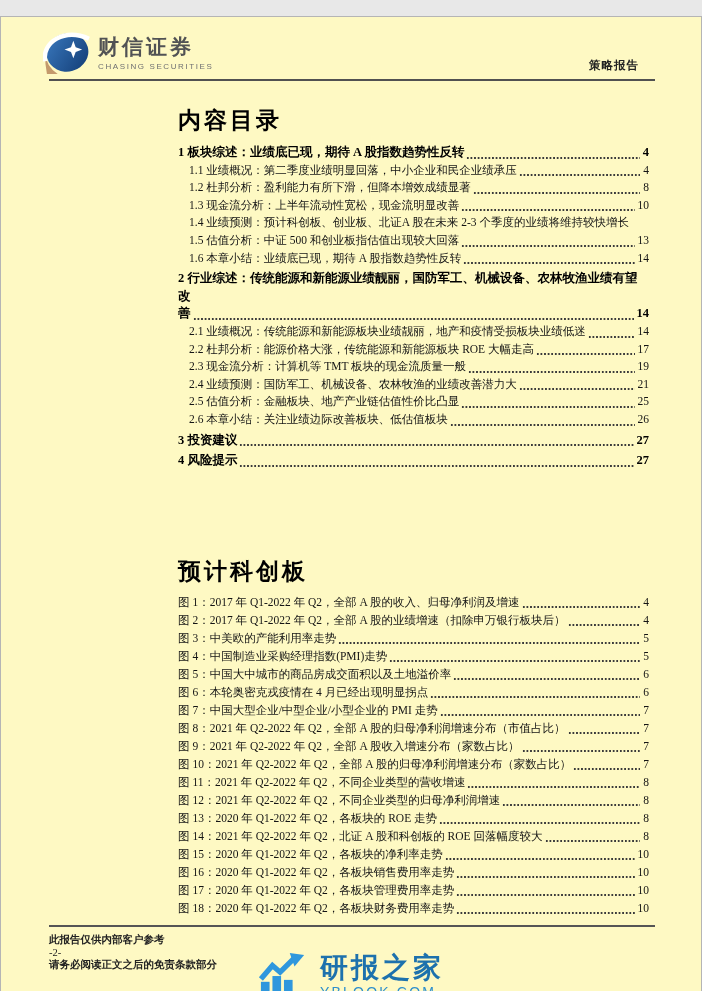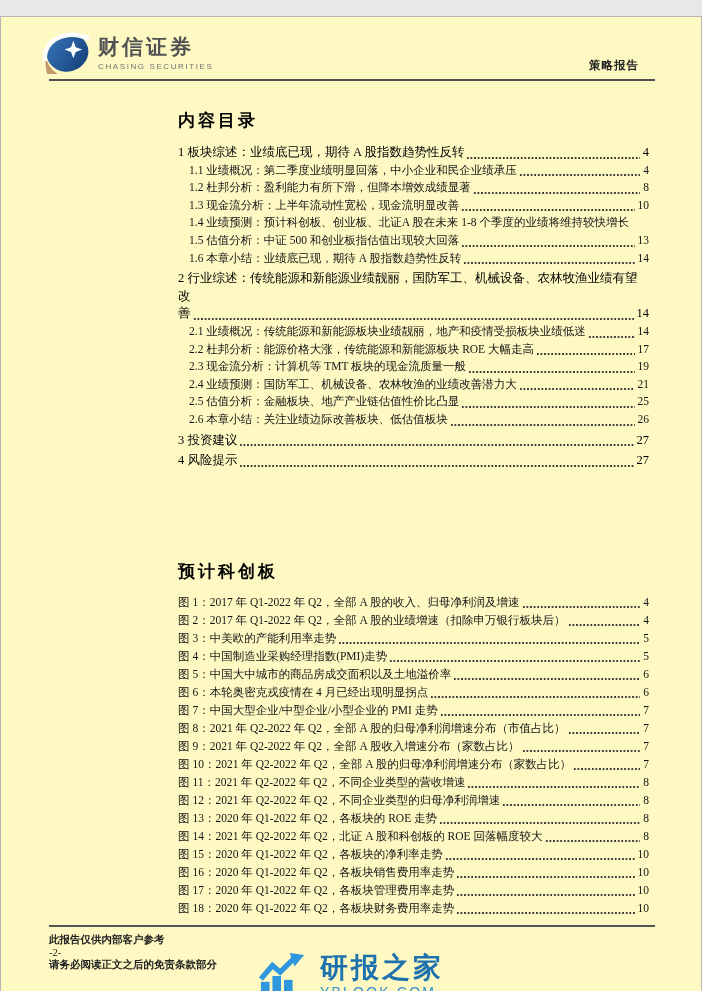--- a/index.html
+++ b/index.html
@@ -21,26 +21,26 @@
   .brand-cn{font-size:21px;font-weight:700;letter-spacing:3px;color:#515254;
             font-family:"Liberation Sans","DejaVu Sans",sans-serif;line-height:24px;}
   .brand-en{font-size:8px;letter-spacing:1.6px;color:#6e6f71;margin-top:3px;
             font-family:"Liberation Sans","DejaVu Sans",sans-serif;}
   .report-type{position:absolute;right:62px;top:41px;font-size:11.5px;font-weight:600;color:#222;letter-spacing:1px;}
   .header-rule{position:absolute;left:48px;top:62px;width:606px;height:2px;background:#515151;}
   
   .toc-section{position:absolute;left:177px;width:471px;}
   #content-toc{top:94px;}
   #figure-toc{top:545px;}
-  .toc-title{margin:0;font-size:17px;font-weight:700;letter-spacing:3px;color:#000;line-height:20px;}
+  .toc-title{margin:0;font-size:23px;font-weight:700;letter-spacing:3px;color:#000;line-height:20px;}
   .toc-list{margin-top:13px;}
   #figure-toc .toc-list{margin-top:11px;}
   .toc-entry{font-size:11.5px;line-height:17.6px;color:#141414;}
   #figure-toc .toc-entry{line-height:18px;}
-  .toc-entry.lvl1{font-size:12.5px;font-weight:400;margin-top:3px;color:#000;}
+  .toc-entry.lvl1{font-size:12.5px;font-weight:700;margin-top:3px;color:#000;}
   .toc-entry.lvl2{padding-left:11px;}
   .row{display:flex;align-items:flex-end;}
   .tt{white-space:normal;}
   .tt.block{display:block;}
   .leader{
     flex:1;align-self:flex-end;height:1em;margin:0 3px 0 2px;
     background-image:radial-gradient(circle,#3a3a3a 0.8px,transparent 0.95px);
     background-size:3.6px 2px;background-repeat:repeat-x;background-position:left bottom 3px;
     min-width:6px;
   }
@@ -105,21 +105,21 @@
           <span class="tt">1.2 杜邦分析：盈利能力有所下滑，但降本增效成绩显著</span>
           <span class="leader"></span>
           <span class="pg">8</span>
         </div>
         <div class="toc-entry lvl2 row">
           <span class="tt">1.3 现金流分析：上半年流动性宽松，现金流明显改善</span>
           <span class="leader"></span>
           <span class="pg">10</span>
         </div>
         <div class="toc-entry lvl2">
-          <span class="tt block">1.4 业绩预测：预计科创板、创业板、北证A 股在未来 1-8 个季度的业绩将维持较快增长</span>
+          <span class="tt block">1.4 业绩预测：预计科创板、创业板、北证A 股在未来 2-3 个季度的业绩将维持较快增长</span>
         </div>
         <div class="toc-entry lvl2 row">
           <span class="tt">1.5 估值分析：中证 500 和创业板指估值出现较大回落</span>
           <span class="leader"></span>
           <span class="pg">13</span>
         </div>
         <div class="toc-entry lvl2 row">
           <span class="tt">1.6 本章小结：业绩底已现，期待 A 股指数趋势性反转</span>
           <span class="leader"></span>
           <span class="pg">14</span>

